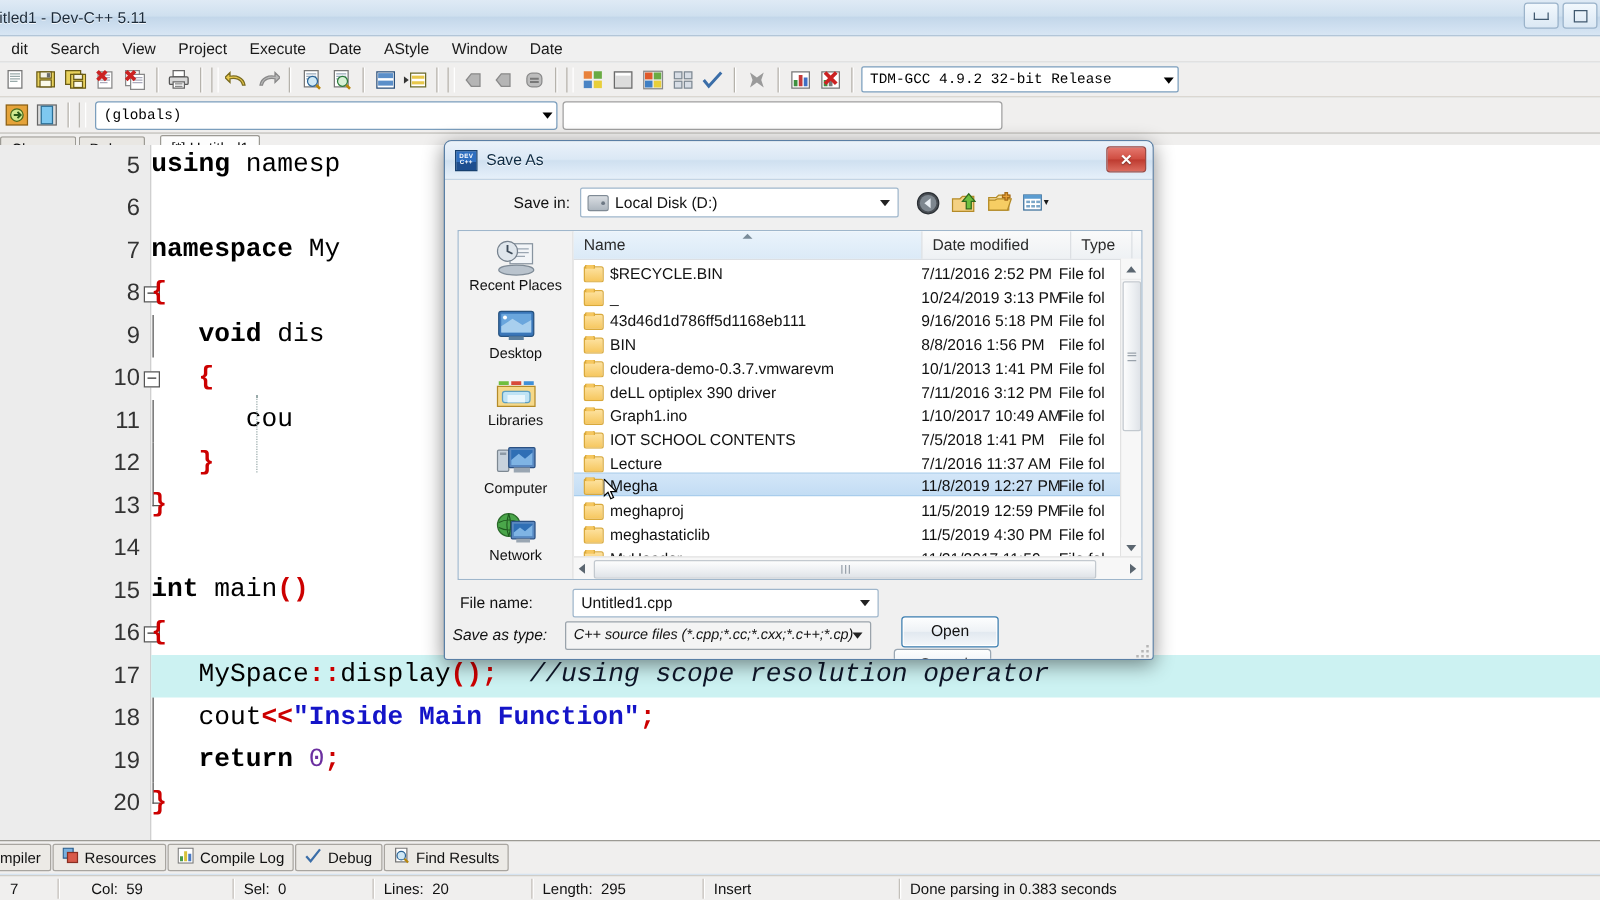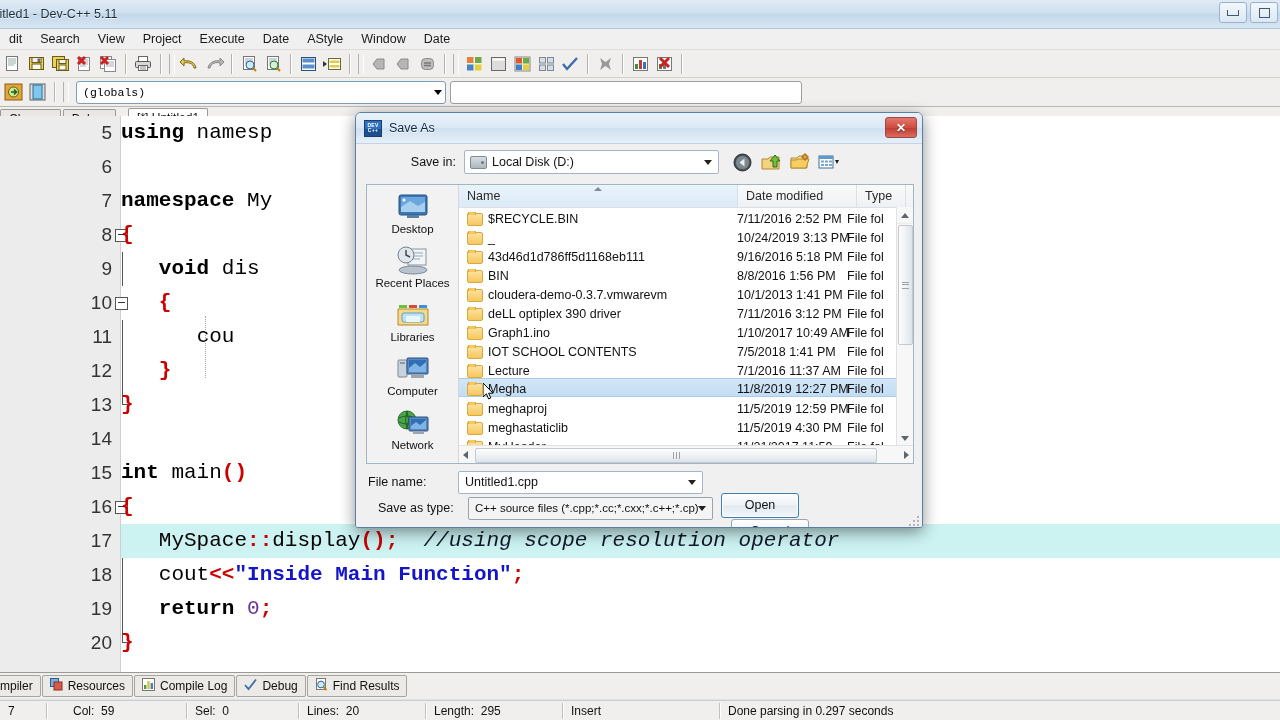--- a/index.html
+++ b/index.html
@@ -213,21 +213,21 @@
   }
   .hs-thumb i{display:block;width:5px;height:7px;border-left:1px solid #9aa3ac;border-right:1px solid #9aa3ac;position:relative;}
   .hs-thumb i:after{content:"";position:absolute;left:2px;top:0;width:1px;height:7px;background:#9aa3ac;}
   .tri{width:0;height:0;}
   .tri-l{border-top:4px solid transparent;border-bottom:4px solid transparent;border-right:5px solid #5b6670;margin-left:4px;}
   .tri-r{border-top:4px solid transparent;border-bottom:4px solid transparent;border-left:5px solid #5b6670;position:absolute;right:4px;}
   .tri-u{border-left:4px solid transparent;border-right:4px solid transparent;border-bottom:5px solid #5b6670;}
   .tri-d{border-left:4px solid transparent;border-right:4px solid transparent;border-top:5px solid #5b6670;}
 
   .fnrow{position:absolute;left:10px;top:326px;width:546px;height:24px;display:flex;align-items:center;}
-  .ftrow{position:absolute;left:20px;top:352px;width:546px;height:24px;display:flex;align-items:center;}
+  .ftrow{position:absolute;left:4px;top:352px;width:546px;height:24px;display:flex;align-items:center;font-style:italic;}
   .flbl{width:90px;text-align:left;font-size:12.5px;color:#111;padding-left:2px;}
   .fcombo{
     width:243px;height:21px;background:#fff;border:1px solid #9fb6cb;border-radius:2px;
     display:flex;align-items:center;position:relative;font-size:12.5px;color:#111;
   }
   .fcombo.gray{background:#f4f4f4;border:1px solid #9aa3ab;}
   .fcombo .fv{padding-left:6px;white-space:nowrap;overflow:hidden;}
   .fcombo .arw{position:absolute;right:6px;top:8px;width:0;height:0;border-left:4px solid transparent;border-right:4px solid transparent;border-top:5px solid #222;}
   .dbtn{
     width:76px;height:23px;margin-left:18px;border-radius:3px;font-size:12.5px;color:#111;
@@ -446,20 +446,24 @@
     </div>
     <div class="tb-ico">
       <svg width="17" height="16" viewBox="0 0 17 16">
           <rect x="1.5" y="1.5" width="14" height="13" fill="#fff" stroke="#777"></rect>
           <rect x="3" y="8" width="3" height="5" fill="#3f8f3f"></rect>
           <rect x="7" y="5" width="3" height="8" fill="#777"></rect>
           <path d="M4 2 L13 11 M13 2 L4 11" stroke="#cc2222" stroke-width="3"></path>
         </svg>
     </div>
     <div class="tb-sep"></div>
+    <div class="combo" style="width:252px;margin-left:2px;">
+      <span class="cbtxt">TDM-GCC 4.9.2 32-bit Release</span>
+      <span class="cbarrow"></span>
+    </div>
   </div>
 
   <div class="toolbar2">
     <div class="tb-ico" style="margin-left:2px;">
       <svg width="19" height="18" viewBox="0 0 19 18">
           <rect x="1" y="1" width="17" height="16" fill="#e5a33a" stroke="#8a5f14"></rect>
           <circle cx="9.5" cy="9" r="5" fill="#cfe88f" stroke="#4a6a1a"></circle>
           <path d="M7 9 L12 9 M10 6.5 L12.5 9 L10 11.5" stroke="#2a5a1a" stroke-width="1.6" fill="none"></path>
         </svg>
     </div>
@@ -590,21 +594,21 @@
       <span>20</span>
     </div>
     <div class="stdiv"></div>
     <div class="stcell" style="width:120px;">
       <span>Length:</span>&nbsp;&nbsp;
       <span>295</span>
     </div>
     <div class="stdiv"></div>
     <div class="stcell" style="width:140px;">Insert</div>
     <div class="stdiv"></div>
-    <div class="stcell">Done parsing in 0.297 seconds</div>
+    <div class="stcell">Done parsing in 0.383 seconds</div>
   </div>
 </div>
 
 <div id="dlg">
 
   <div class="dlg-title">
     <span class="devicon">
         <b>DEV</b>
         <b>C++</b>
       </span>
@@ -658,43 +662,43 @@
             </svg>
         </div>
       </div>
     </div>
 
     <div class="browser">
 
       <div class="places">
         <div class="place">
           <span class="pico">
-            <svg width="34" height="28" viewBox="0 0 34 28">
-                <rect x="3" y="2" width="28" height="20" rx="2" fill="#3a76b8" stroke="#26527f"></rect>
-                <rect x="5" y="4" width="24" height="15" fill="#6aa6dd"></rect>
-                <path d="M5 14 L14 8 L22 13 L29 9 L29 19 L5 19 Z" fill="#a8cfee"></path>
-                <circle cx="8" cy="7" r="1.6" fill="#fff"></circle>
-                <rect x="11" y="22" width="12" height="3" fill="#5b7f9e"></rect>
-              </svg>
-          </span>
-          <span class="plbl">Desktop</span>
-        </div>
-        <div class="place">
-          <span class="pico">
             <svg width="34" height="30" viewBox="0 0 34 30">
                 <ellipse cx="17" cy="25" rx="14" ry="4" fill="#b9c3cd" stroke="#7e8a96"></ellipse>
                 <rect x="12" y="4" width="18" height="16" fill="#f2f5f8" stroke="#8894a0"></rect>
                 <g stroke="#9aa6b2">
                   <path d="M15 8h12M15 11h12M15 14h9"></path>
                 </g>
                 <circle cx="10" cy="10" r="8" fill="#dfe6ec" stroke="#76828e"></circle>
                 <path d="M10 5 L10 10 L14 12" stroke="#3c4a58" stroke-width="1.5" fill="none"></path>
               </svg>
           </span>
           <span class="plbl">Recent Places</span>
+        </div>
+        <div class="place">
+          <span class="pico">
+            <svg width="34" height="28" viewBox="0 0 34 28">
+                <rect x="3" y="2" width="28" height="20" rx="2" fill="#3a76b8" stroke="#26527f"></rect>
+                <rect x="5" y="4" width="24" height="15" fill="#6aa6dd"></rect>
+                <path d="M5 14 L14 8 L22 13 L29 9 L29 19 L5 19 Z" fill="#a8cfee"></path>
+                <circle cx="8" cy="7" r="1.6" fill="#fff"></circle>
+                <rect x="11" y="22" width="12" height="3" fill="#5b7f9e"></rect>
+              </svg>
+          </span>
+          <span class="plbl">Desktop</span>
         </div>
         <div class="place">
           <span class="pico">
             <svg width="34" height="28" viewBox="0 0 34 28">
                 <rect x="3" y="4" width="8" height="3" fill="#6fbf3f"></rect>
                 <rect x="13" y="4" width="8" height="3" fill="#d84a3a"></rect>
                 <rect x="23" y="4" width="8" height="3" fill="#3f8fd8"></rect>
                 <path d="M2 8 L32 8 L32 24 L2 24 Z" fill="#f6d98a" stroke="#b48b28"></path>
                 <rect x="6" y="12" width="22" height="9" rx="2" fill="#bfe3f5" stroke="#5e9fc0"></rect>
                 <rect x="10" y="15" width="14" height="6" fill="#e9f6fc"></rect>

